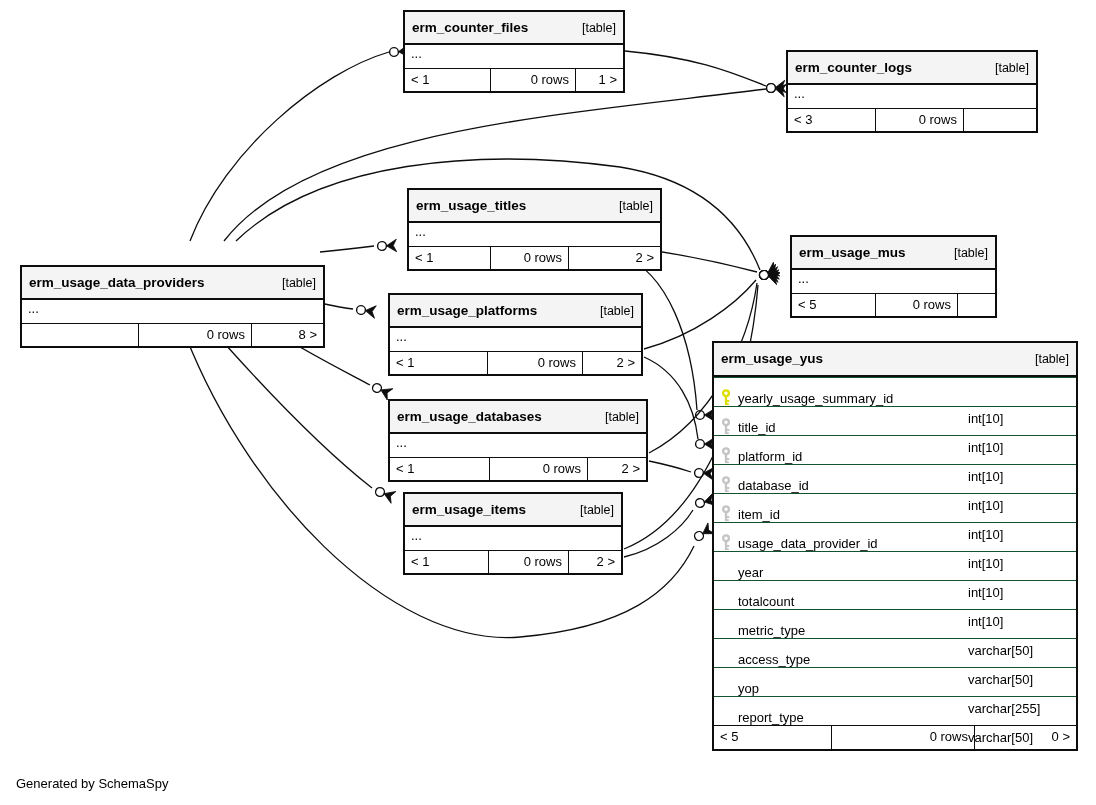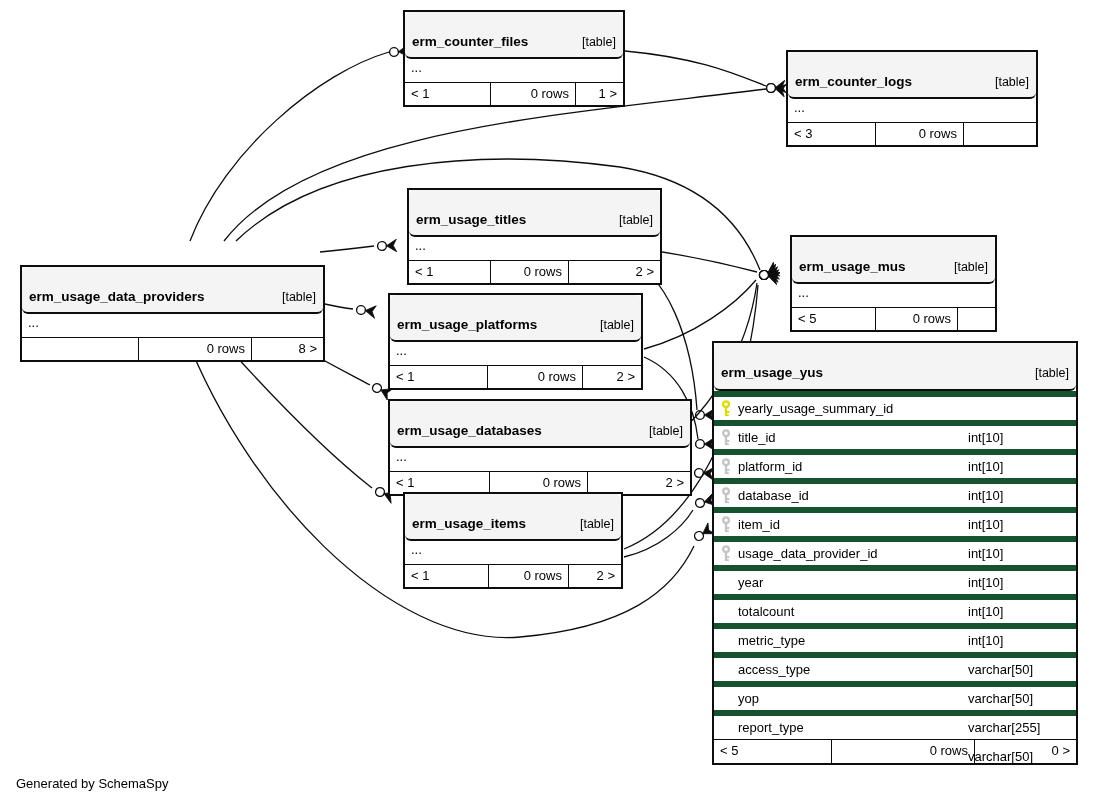--- a/index.html
+++ b/index.html
@@ -7,36 +7,35 @@
     position:relative;width:1096px;height:805px;background:#ffffff;overflow:hidden;
     font-family:"Liberation Sans","DejaVu Sans",sans-serif;color:#000;
   }
   #edges{position:absolute;left:0;top:0;width:1096px;height:805px;}
   .tbl{
     position:absolute;background:#ffffff;border:2px solid #0d0d0d;
     box-sizing:border-box;font-size:13px;z-index:2;
   }
   .tbl-header{
     display:flex;justify-content:space-between;align-items:baseline;gap:10px;
-    background:#f4f4f4;border-bottom:2px solid #0d0d0d;padding:22px 7px 3px 7px;height:20px;
+    background:#f4f4f4;border-bottom:2px solid #0d0d0d;padding:8px 7px 3px 7px;height:20px;
     white-space:nowrap;
-    border-radius:6px;
   }
   .tbl-name{font-weight:bold;font-size:13.5px;}
   .tbl-tag{font-size:12.5px;}
   .tbl-body{padding:2px 6px 3px 6px;border-bottom:1.5px solid #0d0d0d;height:18px;line-height:14px;}
   .tbl-footer{display:flex;height:22px;}
   .fc{box-sizing:border-box;padding:3px 6px 0 6px;border-right:1.5px solid #0d0d0d;
       overflow:hidden;white-space:nowrap;}
   .fc:last-child{border-right:none;}
   .fc.left{text-align:left;}
   .fc.right{text-align:right;}
   .big{border-width:2.5px;}
   .big .tbl-header{border-bottom-width:2px;height:21px;gap:12px;}
-  .col-row{display:flex;align-items:center;height:29px;border-top:6px solid #14532d;box-sizing:border-box;}
+  .col-row{display:flex;align-items:flex-end;height:29px;border-top:1px solid #14532d;box-sizing:border-box;}
   .col-row:first-of-type{border-top:none;}
   .key-slot{width:24px;display:flex;justify-content:center;align-items:center;flex:none;}
   .col-name{flex:1;padding-right:6px;white-space:nowrap;overflow:hidden;}
   .col-type{width:104px;flex:none;border-left:1px solid #0d0d0d;align-self:stretch;
             display:flex;align-items:center;padding:0 4px 0 6px;white-space:nowrap;margin-top:40px;}
   .big .tbl-footer{border-top:1.5px solid #0d0d0d;height:23px;}
   #footer-note{position:absolute;left:16px;top:776px;font-size:13px;z-index:2;}
 </style>
 </head>
 <body>
@@ -183,21 +182,21 @@
       <span class="tbl-name">erm_usage_platforms</span>
       <span class="tbl-tag">[table]</span>
     </div>
       <div class="tbl-body">...</div>
       <div class="tbl-footer">
         <span class="fc left" style="width:98px;">&lt; 1</span>
         <span class="fc right" style="width:95px;">0 rows</span>
         <span class="fc right" style="flex:1;">2 &gt;</span>
       </div>
     </div>
-    <div class="tbl" style="left: 388px; top: 399px; width: 304px;">
+    <div class="tbl" style="left: 388px; top: 399px; width: 260px;">
       <div class="tbl-header">
       <span class="tbl-name">erm_usage_databases</span>
       <span class="tbl-tag">[table]</span>
     </div>
       <div class="tbl-body">...</div>
       <div class="tbl-footer">
         <span class="fc left" style="width:100px;">&lt; 1</span>
         <span class="fc right" style="width:98px;">0 rows</span>
         <span class="fc right" style="flex:1;">2 &gt;</span>
       </div>

